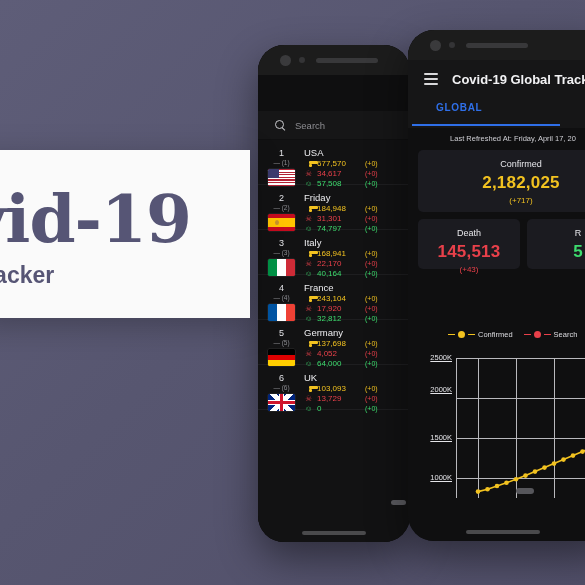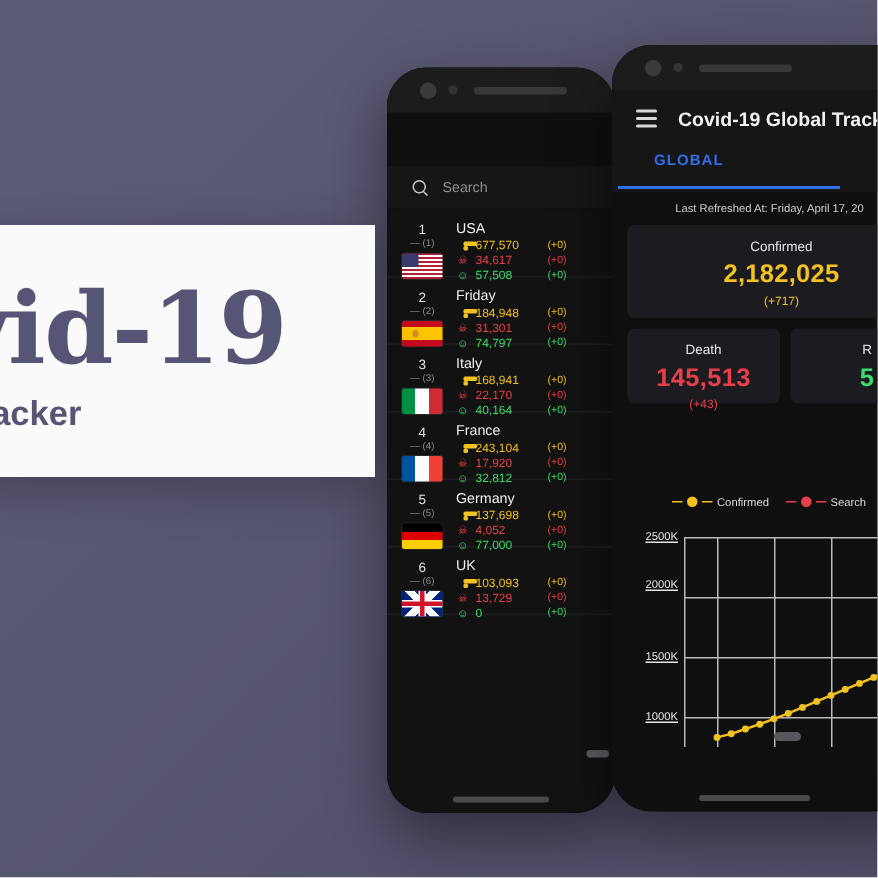--- a/index.html
+++ b/index.html
@@ -442,21 +442,21 @@
         <span class="val c-conf">137,698</span>
         <span class="delta c-conf">(+0)</span>
       </div>
       <div class="statline">
         <span class="ic ico-skull">☠</span>
         <span class="val c-death">4,052</span>
         <span class="delta c-death">(+0)</span>
       </div>
       <div class="statline">
         <span class="ic ico-rec">☺</span>
-        <span class="val c-rec">77,000</span>
+        <span class="val c-rec">64,000</span>
         <span class="delta c-rec">(+0)</span>
       </div>
     </div>
           </div>
           <div class="m-row">
     <div class="rankbox">
       <div class="rank-num">6</div>
       <div class="rank-prev">— (6)</div>
       <div class="flag" style="background:#00247d">
                 <div style="position:absolute;inset:0">

